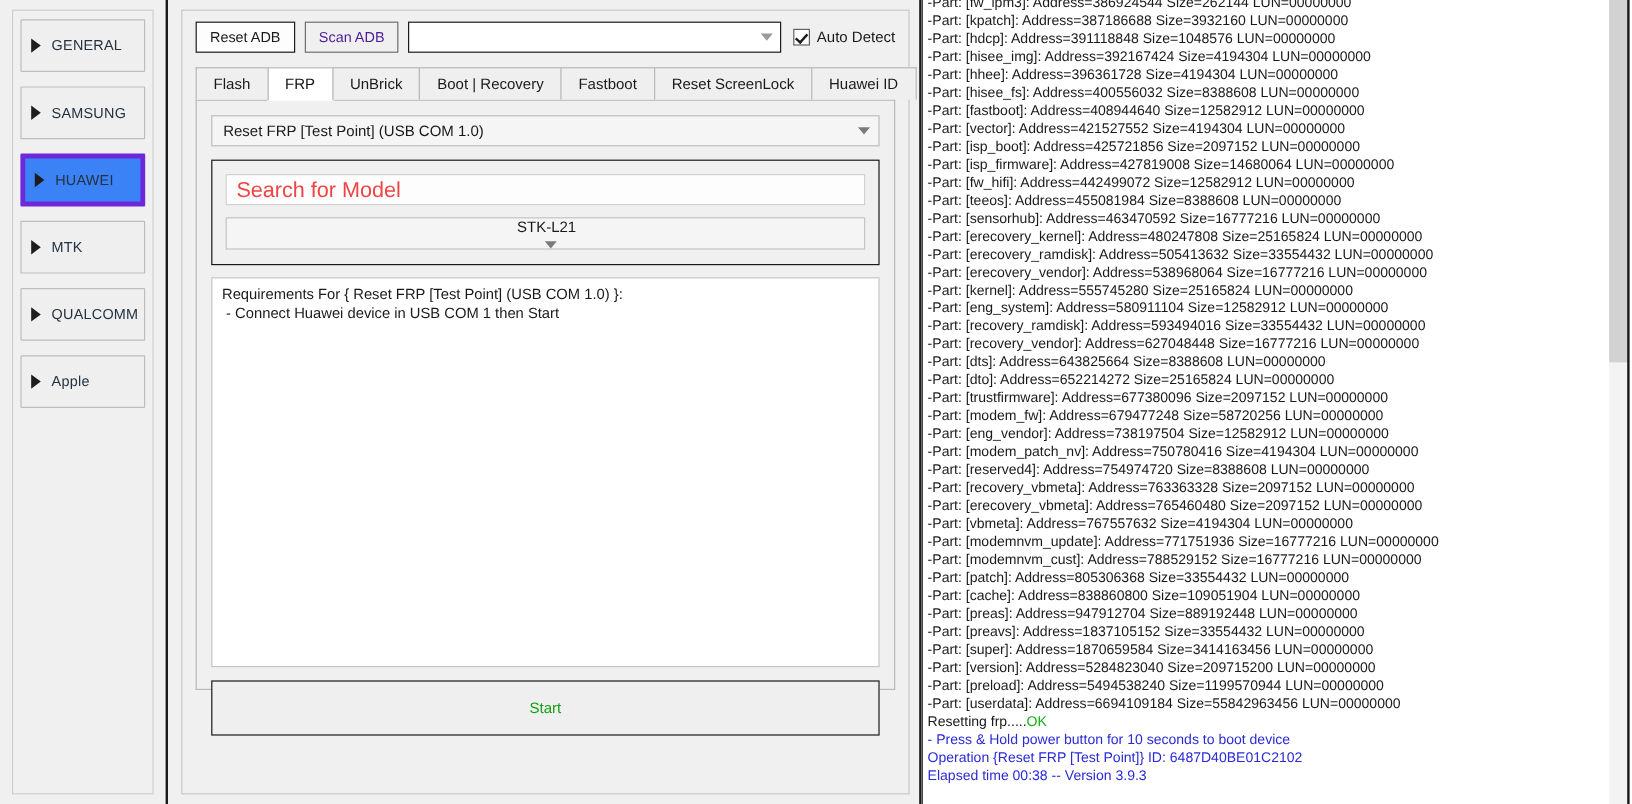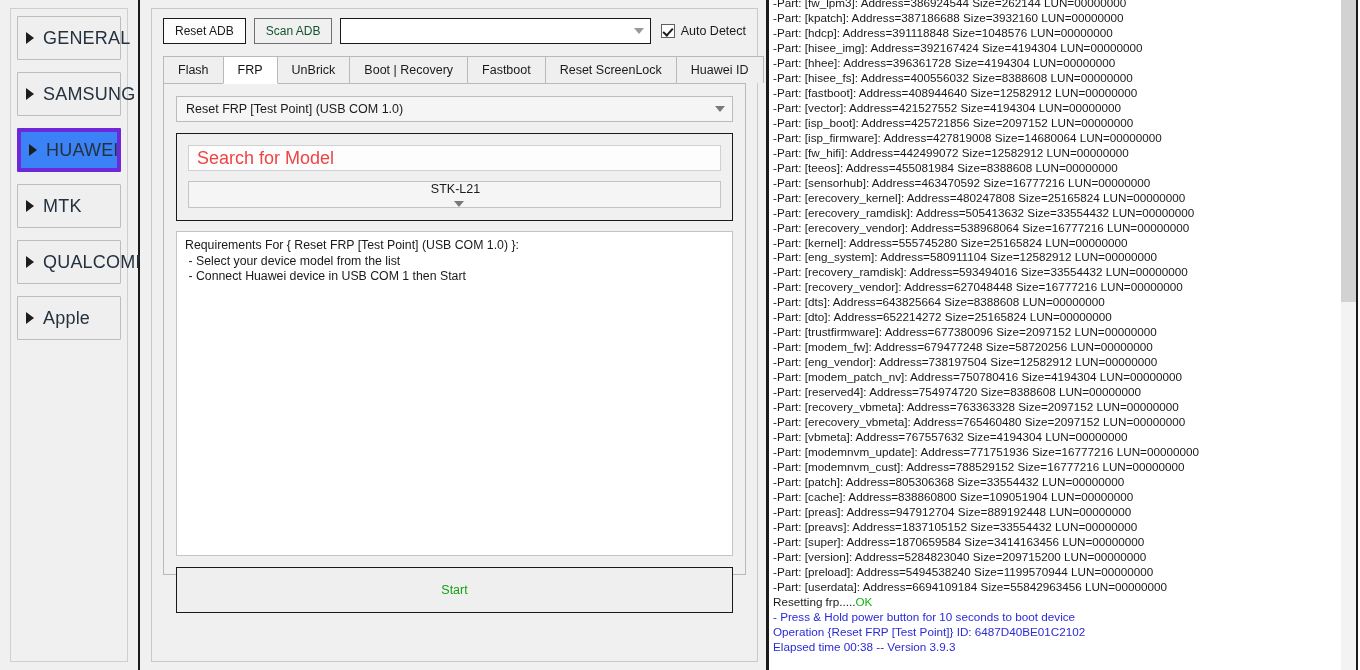--- a/index.html
+++ b/index.html
@@ -59,21 +59,21 @@
   .brand-btn .tri {
     width: 0;
     height: 0;
     border-left: 8px solid #1d1d1d;
     border-top: 6px solid transparent;
     border-bottom: 6px solid transparent;
     margin-right: 9px;
     flex: 0 0 auto;
   }
   .brand-btn .lbl {
-    font-size: 18px;
+    font-size: 12px;
     color: #24323f;
     letter-spacing: .2px;
   }
 
   
   .center {
     width: 628px;
     min-width: 628px;
     box-sizing: border-box;
     padding: 8px 8px 0 11px;
@@ -104,21 +104,21 @@
     font-family: "Liberation Sans", sans-serif;
     font-size: 12px;
     color: #1a1a1a;
     padding: 0 11px;
     cursor: default;
     display: flex;
     align-items: center;
     justify-content: center;
   }
   .btn.disabled {
-    color: #14532d;
+    color: #4c1d95;
     background: #f0f0f0;
     border: 1px solid #6f6f6f;
   }
   .combo {
     flex: 1 1 auto;
     height: 26px;
     box-sizing: border-box;
     border: 1px solid #1a1a1a;
     background: #ffffff;
     display: flex;
@@ -405,21 +405,20 @@
             <span>Search for Model</span>
           </div>
           <div class="model-combo">
             <span class="val">STK-L21</span>
             <span class="caret dark"></span>
           </div>
         </div>
 
         <div class="reqbox">
           <div>Requirements For { Reset FRP [Test Point] (USB COM 1.0) }:</div>
-          <div> - Select your device model from the list</div>
           <div> - Connect Huawei device in USB COM 1 then Start</div>
         </div>
 
         <div class="start-wrap">
           <div class="start-btn">Start</div>
         </div>
 
       </div>
     </div>
   </div>

